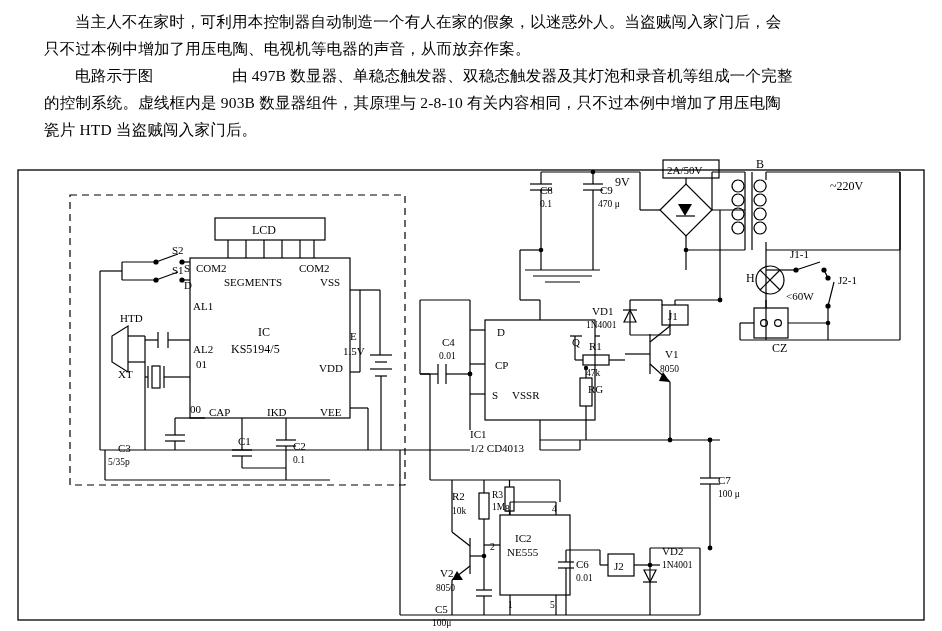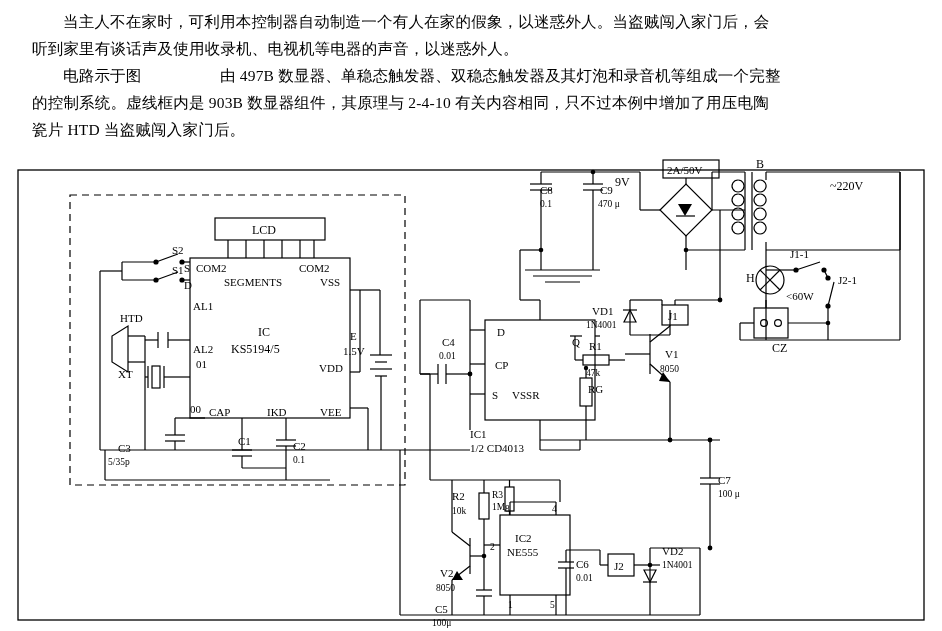--- a/index.html
+++ b/index.html
@@ -6,21 +6,21 @@
   body{
     width:942px;height:631px;
     background:#ffffff;
     font-family:"Liberation Serif", serif;
     color:#000;
     position:relative;
     overflow:hidden;
   }
   #text-block{
     position:absolute;
-    left:32px; top:8px; width:870px;
+    left:44px; top:8px; width:870px;
     font-size:15.5px;
     line-height:27px;
     letter-spacing:0.2px;
   }
   #text-block p{margin:0;}
   .indent{text-indent:2em;}
   #circuit{
     position:absolute;
     left:0; top:150px;
     width:942px;height:481px;
@@ -29,23 +29,23 @@
   text{font-family:"Liberation Serif", serif;}
   .lbl{font-size:11px;}
   .lbl-s{font-size:9.5px;}
   .lbl-b{font-size:12px;}
 </style>
 </head>
 <body>
 
 <div id="text-block">
   <p class="indent">当主人不在家时，可利用本控制器自动制造一个有人在家的假象，以迷惑外人。当盗贼闯入家门后，会</p>
-  <p>听到家里有谈话声及使用收录机、电视机等电器的声音，以迷惑外人。</p>
+  <p>只不过本例中增加了用压电陶、电视机等电器的声音，从而放弃作案。</p>
   <p class="indent">电路示于图　　　　　由 497B 数显器、单稳态触发器、双稳态触发器及其灯泡和录音机等组成一个完整</p>
-  <p>的控制系统。虚线框内是 903B 数显器组件，其原理与 2-4-10 有关内容相同，只不过本例中增加了用压电陶</p>
+  <p>的控制系统。虚线框内是 903B 数显器组件，其原理与 2-8-10 有关内容相同，只不过本例中增加了用压电陶</p>
   <p>瓷片 HTD 当盗贼闯入家门后。</p>
 </div>
 
 <div id="circuit">
 <svg width="942" height="481" viewBox="0 0 942 481" xmlns="http://www.w3.org/2000/svg" fill="none" stroke="#000" stroke-width="1.2" shape-rendering="geometricPrecision">
 
   <rect x="18" y="20" width="906" height="450" stroke="#000" stroke-width="1.3"></rect>
 
   <rect x="70" y="45" width="335" height="290" stroke="#000" stroke-width="1.2" stroke-dasharray="7 5"></rect>
   <text x="146" y="85" class="lbl-b" stroke="none" fill="#000"></text>

